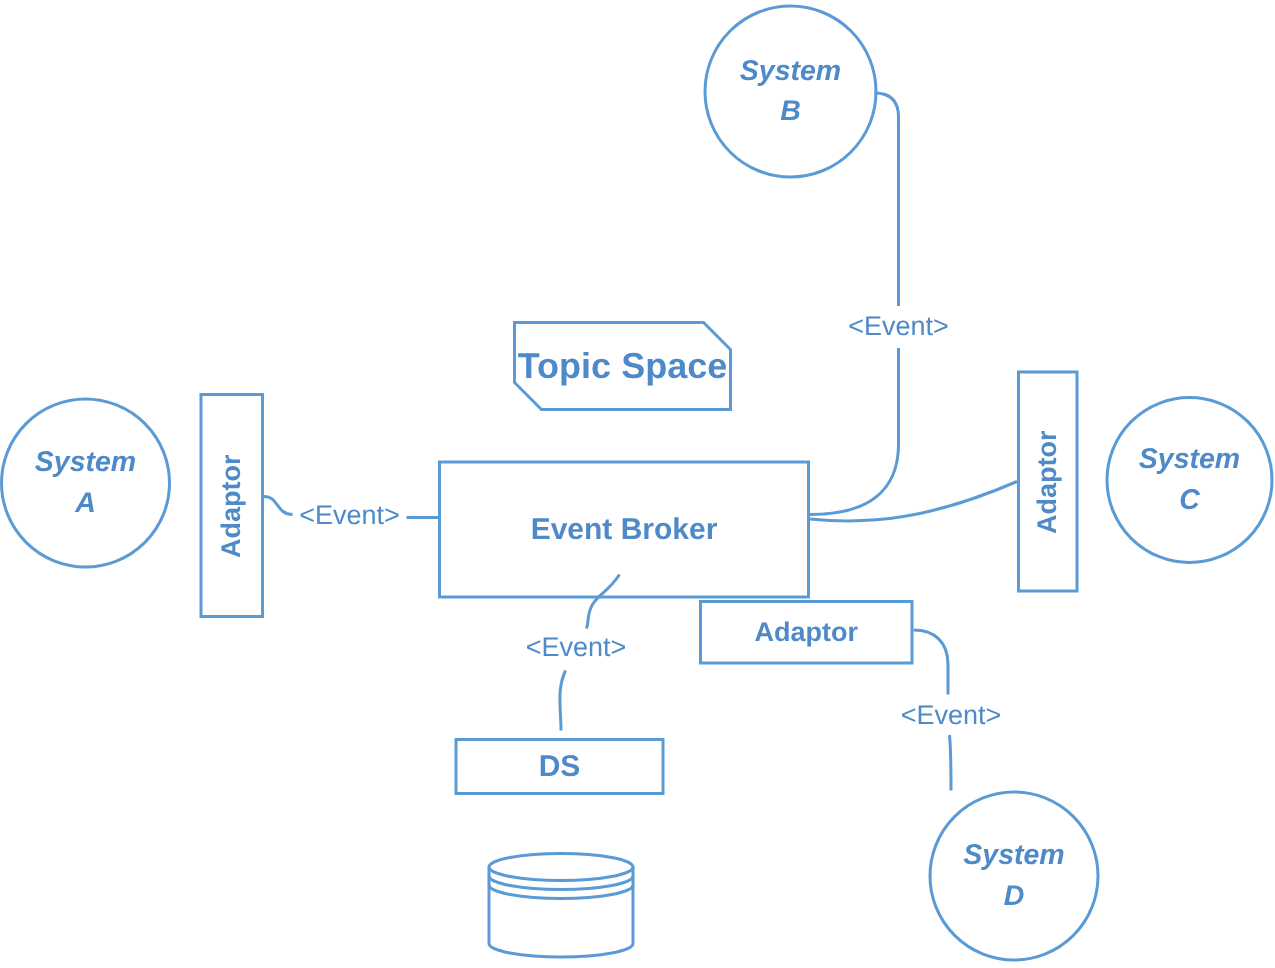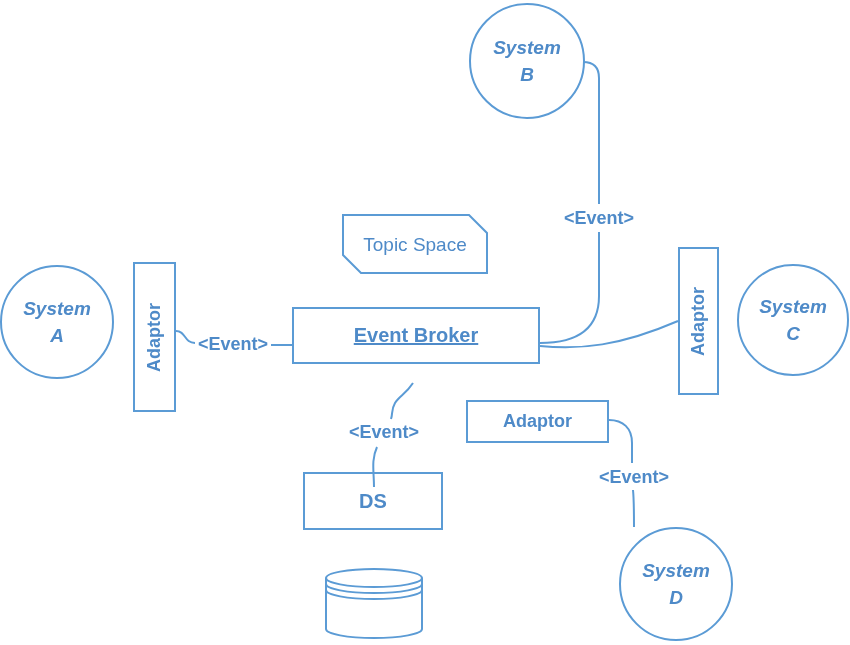--- a/index.html
+++ b/index.html
@@ -27,30 +27,30 @@
     background:transparent;
   }
   .circle{border-radius:50%;font-size:19px;line-height:27px;white-space:pre-line;font-style:italic;}
   .rect{font-size:20px;}
   .adaptor{font-size:18px;}
   .vtext{transform:rotate(-90deg);white-space:nowrap;}
   .edge-label{
     position:absolute;
     transform:translate(-50%,-50%);
     color:var(--text);
-    font-weight:bold;
+    font-weight:normal;
     font-size:18px;
     white-space:nowrap;
   }
   .shape-label{
     position:absolute;
     transform:translate(-50%,-50%);
     color:var(--text);
-    font-weight:normal;
-    font-size:19px;
+    font-weight:bold;
+    font-size:24px;
     white-space:nowrap;
   }
   svg .ln{fill:none;stroke:var(--stroke);stroke-width:2;}
 </style>
 </head>
 <body>
 
 <div class="canvas">
 
   <svg class="layer" width="850" height="645" viewBox="0 0 850 645">
@@ -94,23 +94,23 @@
   <div class="node adaptor" style="left:133px;top:262px;width:43px;height:150px;">
     <span class="vtext">Adaptor</span>
   </div>
 
   <div class="node adaptor" style="left:678px;top:247px;width:41px;height:148px;">
     <span class="vtext">Adaptor</span>
   </div>
 
   <div class="node adaptor" style="left:466px;top:400px;width:143px;height:43px;">Adaptor</div>
 
-  <div class="node rect" style="left:292px;top:307px;width:248px;height:57px;text-decoration:underline;">Event Broker</div>
+  <div class="node rect" style="left:292px;top:307px;width:248px;height:92px;">Event Broker</div>
 
-  <div class="node rect" style="left:303px;top:472px;width:140px;height:58px;">DS</div>
+  <div class="node rect" style="left:303px;top:492px;width:140px;height:38px;">DS</div>
 
   <div class="shape-label" style="left:415px;top:245px;">Topic Space</div>
 
   <div class="edge-label" style="left:233px;top:344px;">&lt;Event&gt;</div>
 
   <div class="edge-label" style="left:599px;top:218px;">&lt;Event&gt;</div>
 
   <div class="edge-label" style="left:384px;top:432px;">&lt;Event&gt;</div>
 
   <div class="edge-label" style="left:634px;top:477px;">&lt;Event&gt;</div>

